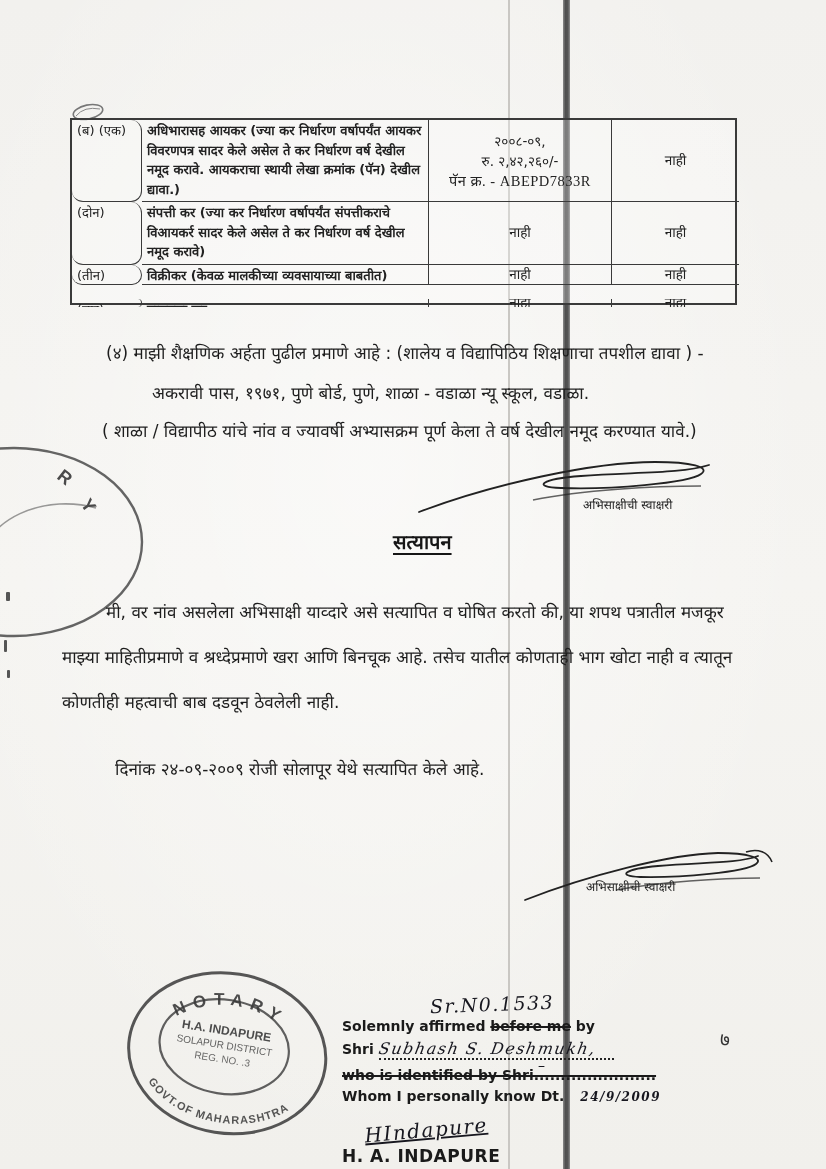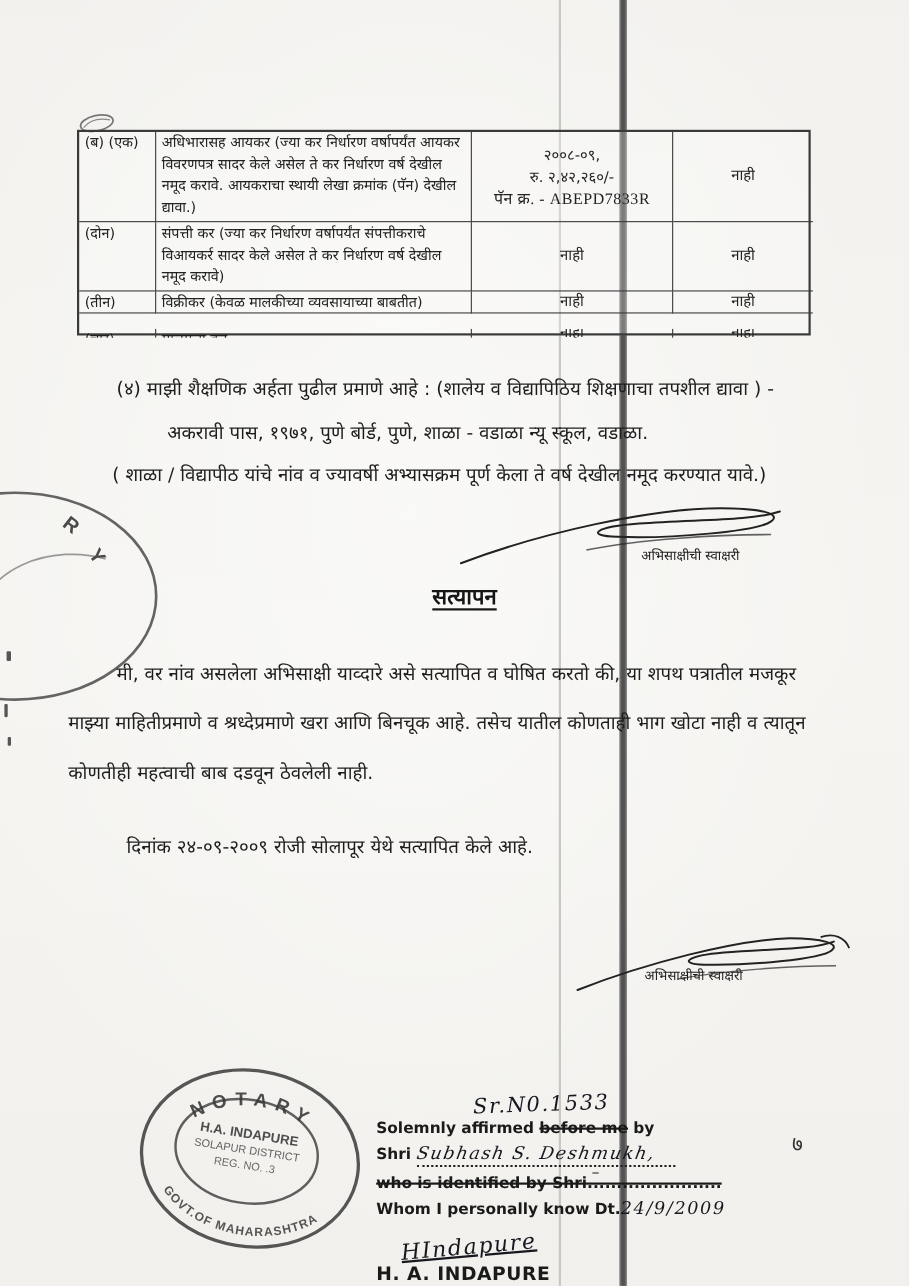--- a/index.html
+++ b/index.html
@@ -22,22 +22,22 @@
     position:absolute; left:70px; top:118px; width:667px; height:187px;
     border:2px solid #3a3a3a; box-sizing:border-box;
     display:grid; grid-template-columns:70px 287px 183px 127px;
     grid-template-rows:82px 63px 20px 22px;
     background:rgba(255,255,255,.25);
   }
   .cell{border-right:1.5px solid #3a3a3a; border-bottom:1.5px solid #3a3a3a;
     box-sizing:border-box; font-size:13px; line-height:1.45; padding:1px 5px; overflow:hidden;}
   .cell.c-last{border-right:none;}
   .cell.r-last{border-bottom:none;margin-top:14px;}
-  .cell.lbl{padding-top:2px; white-space:nowrap;}
-  .cell.desc{line-height:19.5px;}
+  .cell.lbl{padding-top:2px; white-space:nowrap;border-radius:11px;}
+  .cell.desc{line-height:19.5px;font-weight:bold;}
   .cell.val{display:flex; flex-direction:column; justify-content:center; align-items:center; text-align:center; line-height:20px; font-size:13.5px;}
   .cell.stat{display:flex; justify-content:center; align-items:center; font-size:13.5px;}
   .pan{font-family:"Liberation Serif","DejaVu Serif",serif; font-size:14.5px; letter-spacing:.5px;text-align:right;}
   
   .line{position:absolute; white-space:nowrap; font-size:17px; color:#1d1d1d;}
   .heading{position:absolute; font-size:20px; font-weight:bold; text-decoration:underline; text-underline-offset:4px; color:#161616;}
   .sig-label{position:absolute; font-size:12px; color:#1d1d1d;}
   .pagenum{position:absolute; left:720px; top:1026px; font-size:19px; color:#333;}
   
   .hw{font-style:italic; letter-spacing:1.5px; color:#17171f;
@@ -150,21 +150,21 @@
     </div>
     <div class="row">
       <span>Shri</span>
       <span class="dotline"><span class="hw hw-skew" style="font-size:16px; font-weight:normal;">Subhash  S. Deshmukh,</span></span>
     </div>
     <div class="row" style="margin-top:8px;">
       <span class="struck">who is identified by Shri.......................</span>
       <span class="hw" style="position:absolute; left:196px; top:-10px; font-weight:normal;">–</span>
     </div>
     <div class="row" style="margin-top:6px;">
-      <span>Whom I personally know Dt.</span><span class="hw" style="font-size:16px; font-weight:normal;">24/9/2009</span>
+      <span>Whom I personally know Dt.</span><span class="hw" style="font-size:12px; font-weight:bold;padding-left:16px;">24/9/2009</span>
     </div>
     <div class="row hw" style="margin-left:22px; margin-top:2px; font-size:20px; font-weight:normal; transform:rotate(-5deg); text-decoration:underline;">HIndapure</div>
     <div class="row" style="font-size:17px; letter-spacing:.5px; margin-top:14px;">H. A. INDAPURE</div>
     <div class="row" style="font-size:14px; margin-top:0;">B.A.LL.B. ADVOCATE / NOTARY</div>
 
   </div>
 
   <div class="pagenum">७</div>
 
 </div>

